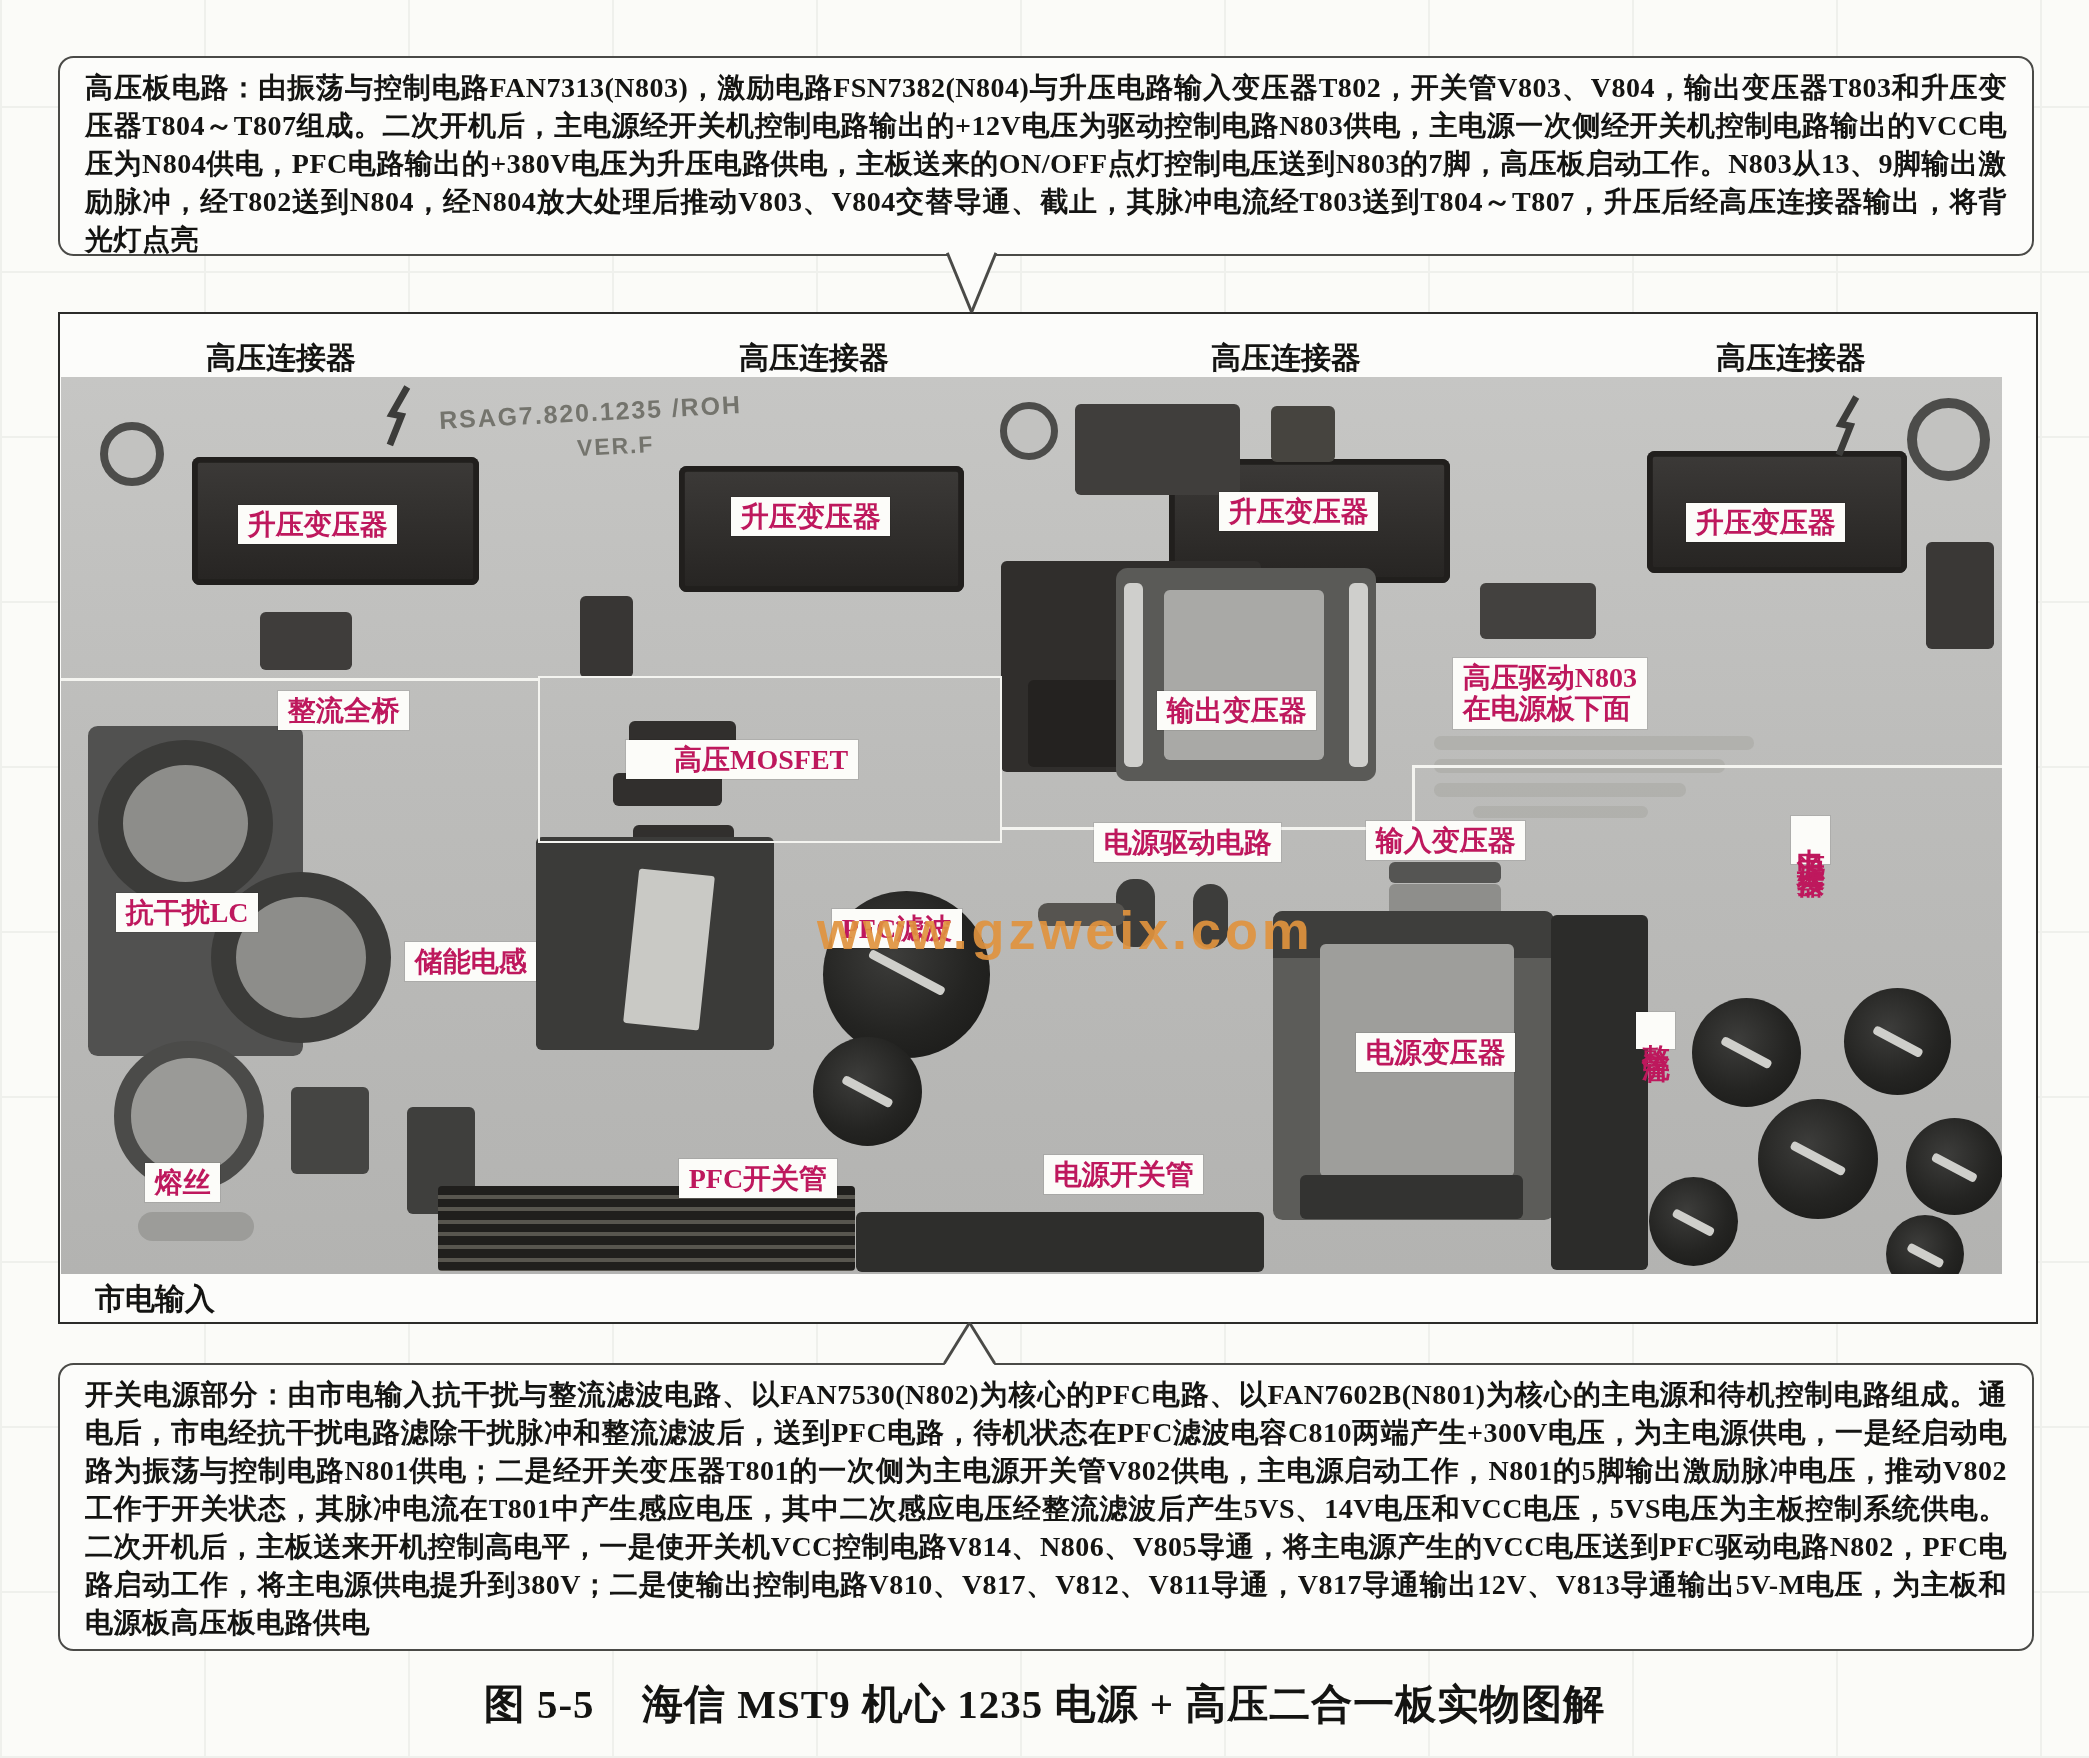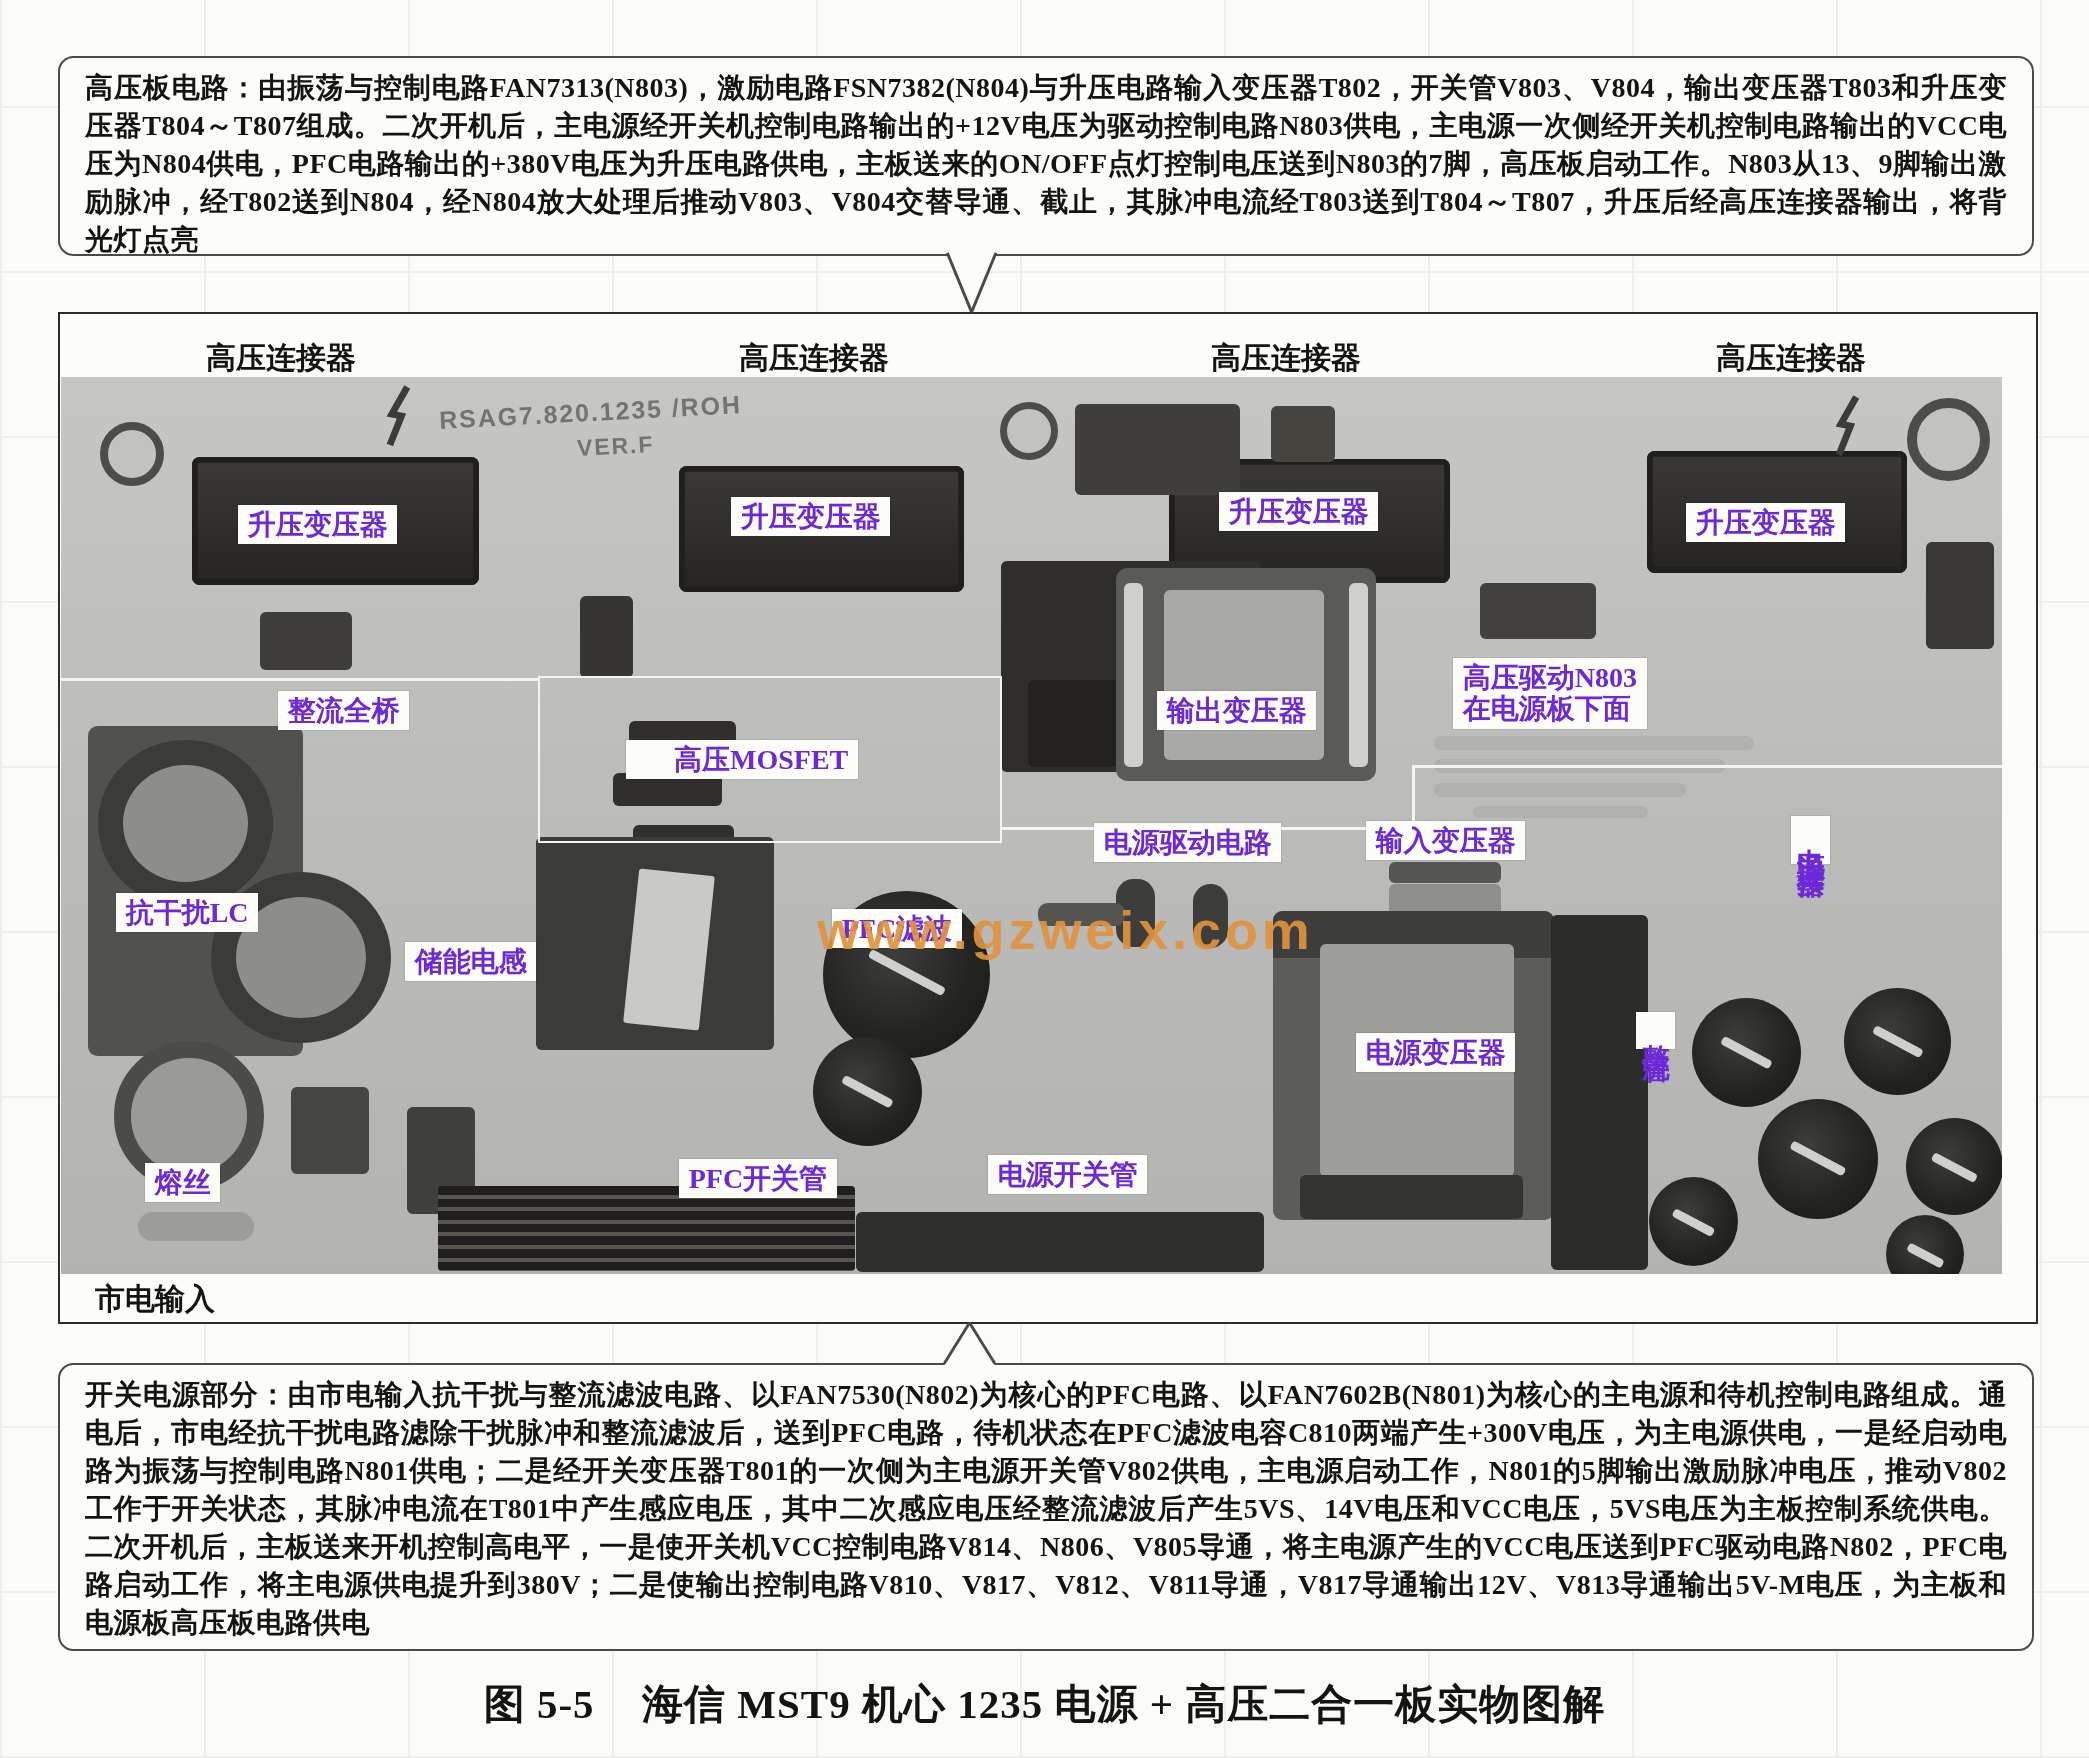--- a/index.html
+++ b/index.html
@@ -14,21 +14,21 @@
   .note-box{position:absolute;left:58px;width:1976px;border:2.9px solid #4a4a47;border-radius:15.5px;
             background:#fcfcfa;box-sizing:border-box;padding:11px 25px;}
   .note-text{margin:0;font-size:28px;line-height:38px;font-weight:600;text-align:justify;
              letter-spacing:0.5px;}
   
   .frame{position:absolute;left:58px;top:312px;width:1980px;height:1012px;border:2.9px solid #2c2c2a;
          background:#fcfcfa;box-sizing:border-box;}
   .photo{position:absolute;left:61px;top:377px;width:1941px;height:897px;
          background:linear-gradient(180deg,#c6c6c4 0%,#bcbcba 45%,#b3b3b1 100%);overflow:hidden;}
   
-  .chip{position:absolute;background:#fcfcf9;color:#6d28d9;font-size:28px;line-height:1.12;
+  .chip{position:absolute;background:#fcfcf9;color:#be185d;font-size:28px;line-height:1.12;
         padding:3.9px 9.7px;white-space:nowrap;font-weight:600;z-index:30;
         box-shadow:0 0 0 1px rgba(0,0,0,.07);}
   .chip.vert{writing-mode:vertical-rl;padding:9.7px 3.9px;letter-spacing:5.8px;}
   .toplabel{position:absolute;font-size:30px;font-weight:600;white-space:nowrap;z-index:30;}
   
   .slab{position:absolute;background:#312f2d;border-radius:5.8px;}
   .xfrm{position:absolute;background:linear-gradient(180deg,#3c3a38,#262422);border-radius:7.8px;
         box-shadow:inset 0 0 0 5.8px #211f1d;}
   .ring{position:absolute;border-radius:50%;border:8.7px solid #4c4c4a;background:#c2c2c0;box-sizing:border-box;}
   .donut{position:absolute;border-radius:50%;background:#8d8d8a;border:25px solid #3b3b39;box-sizing:border-box;}
@@ -202,21 +202,21 @@
     <div class="chip" style="left:1305px;top:444px;">输入变压器</div>
     <div class="chip vert" style="left:1730px;top:439px;">电源连接器</div>
 
     <div class="chip" style="left:55px;top:516px;">抗干扰LC</div>
     <div class="chip" style="left:344px;top:565px;">储能电感</div>
     <div class="chip" style="left:771px;top:532px;">PFC滤波</div>
     <div class="chip" style="left:1295px;top:656px;">电源变压器</div>
     <div class="chip vert" style="left:1575px;top:635px;">整流管</div>
 
     <div class="chip" style="left:618px;top:782px;">PFC开关管</div>
-    <div class="chip" style="left:927px;top:778px;">电源开关管</div>
+    <div class="chip" style="left:983px;top:778px;">电源开关管</div>
     <div class="chip" style="left:84px;top:786px;">熔丝</div>
 
     <div class="wm" style="left:756px;top:522px;font-size:54px;letter-spacing:3.9px;">www.gzweix.com</div>
   </div>
 
   <div class="toplabel" style="left:95px;top:1279px;">市电输入</div>
 
   <div class="note-box" style="top:1363px;height:288px;">
     <p class="note-text">开关电源部分：由市电输入抗干扰与整流滤波电路、以FAN7530(N802)为核心的PFC电路、以FAN7602B(N801)为核心的主电源和待机控制电路组成。通电后，市电经抗干扰电路滤除干扰脉冲和整流滤波后，送到PFC电路，待机状态在PFC滤波电容C810两端产生+300V电压，为主电源供电，一是经启动电路为振荡与控制电路N801供电；二是经开关变压器T801的一次侧为主电源开关管V802供电，主电源启动工作，N801的5脚输出激励脉冲电压，推动V802工作于开关状态，其脉冲电流在T801中产生感应电压，其中二次感应电压经整流滤波后产生5VS、14V电压和VCC电压，5VS电压为主板控制系统供电。二次开机后，主板送来开机控制高电平，一是使开关机VCC控制电路V814、N806、V805导通，将主电源产生的VCC电压送到PFC驱动电路N802，PFC电路启动工作，将主电源供电提升到380V；二是使输出控制电路V810、V817、V812、V811导通，V817导通输出12V、V813导通输出5V-M电压，为主板和电源板高压板电路供电</p>
   </div>

